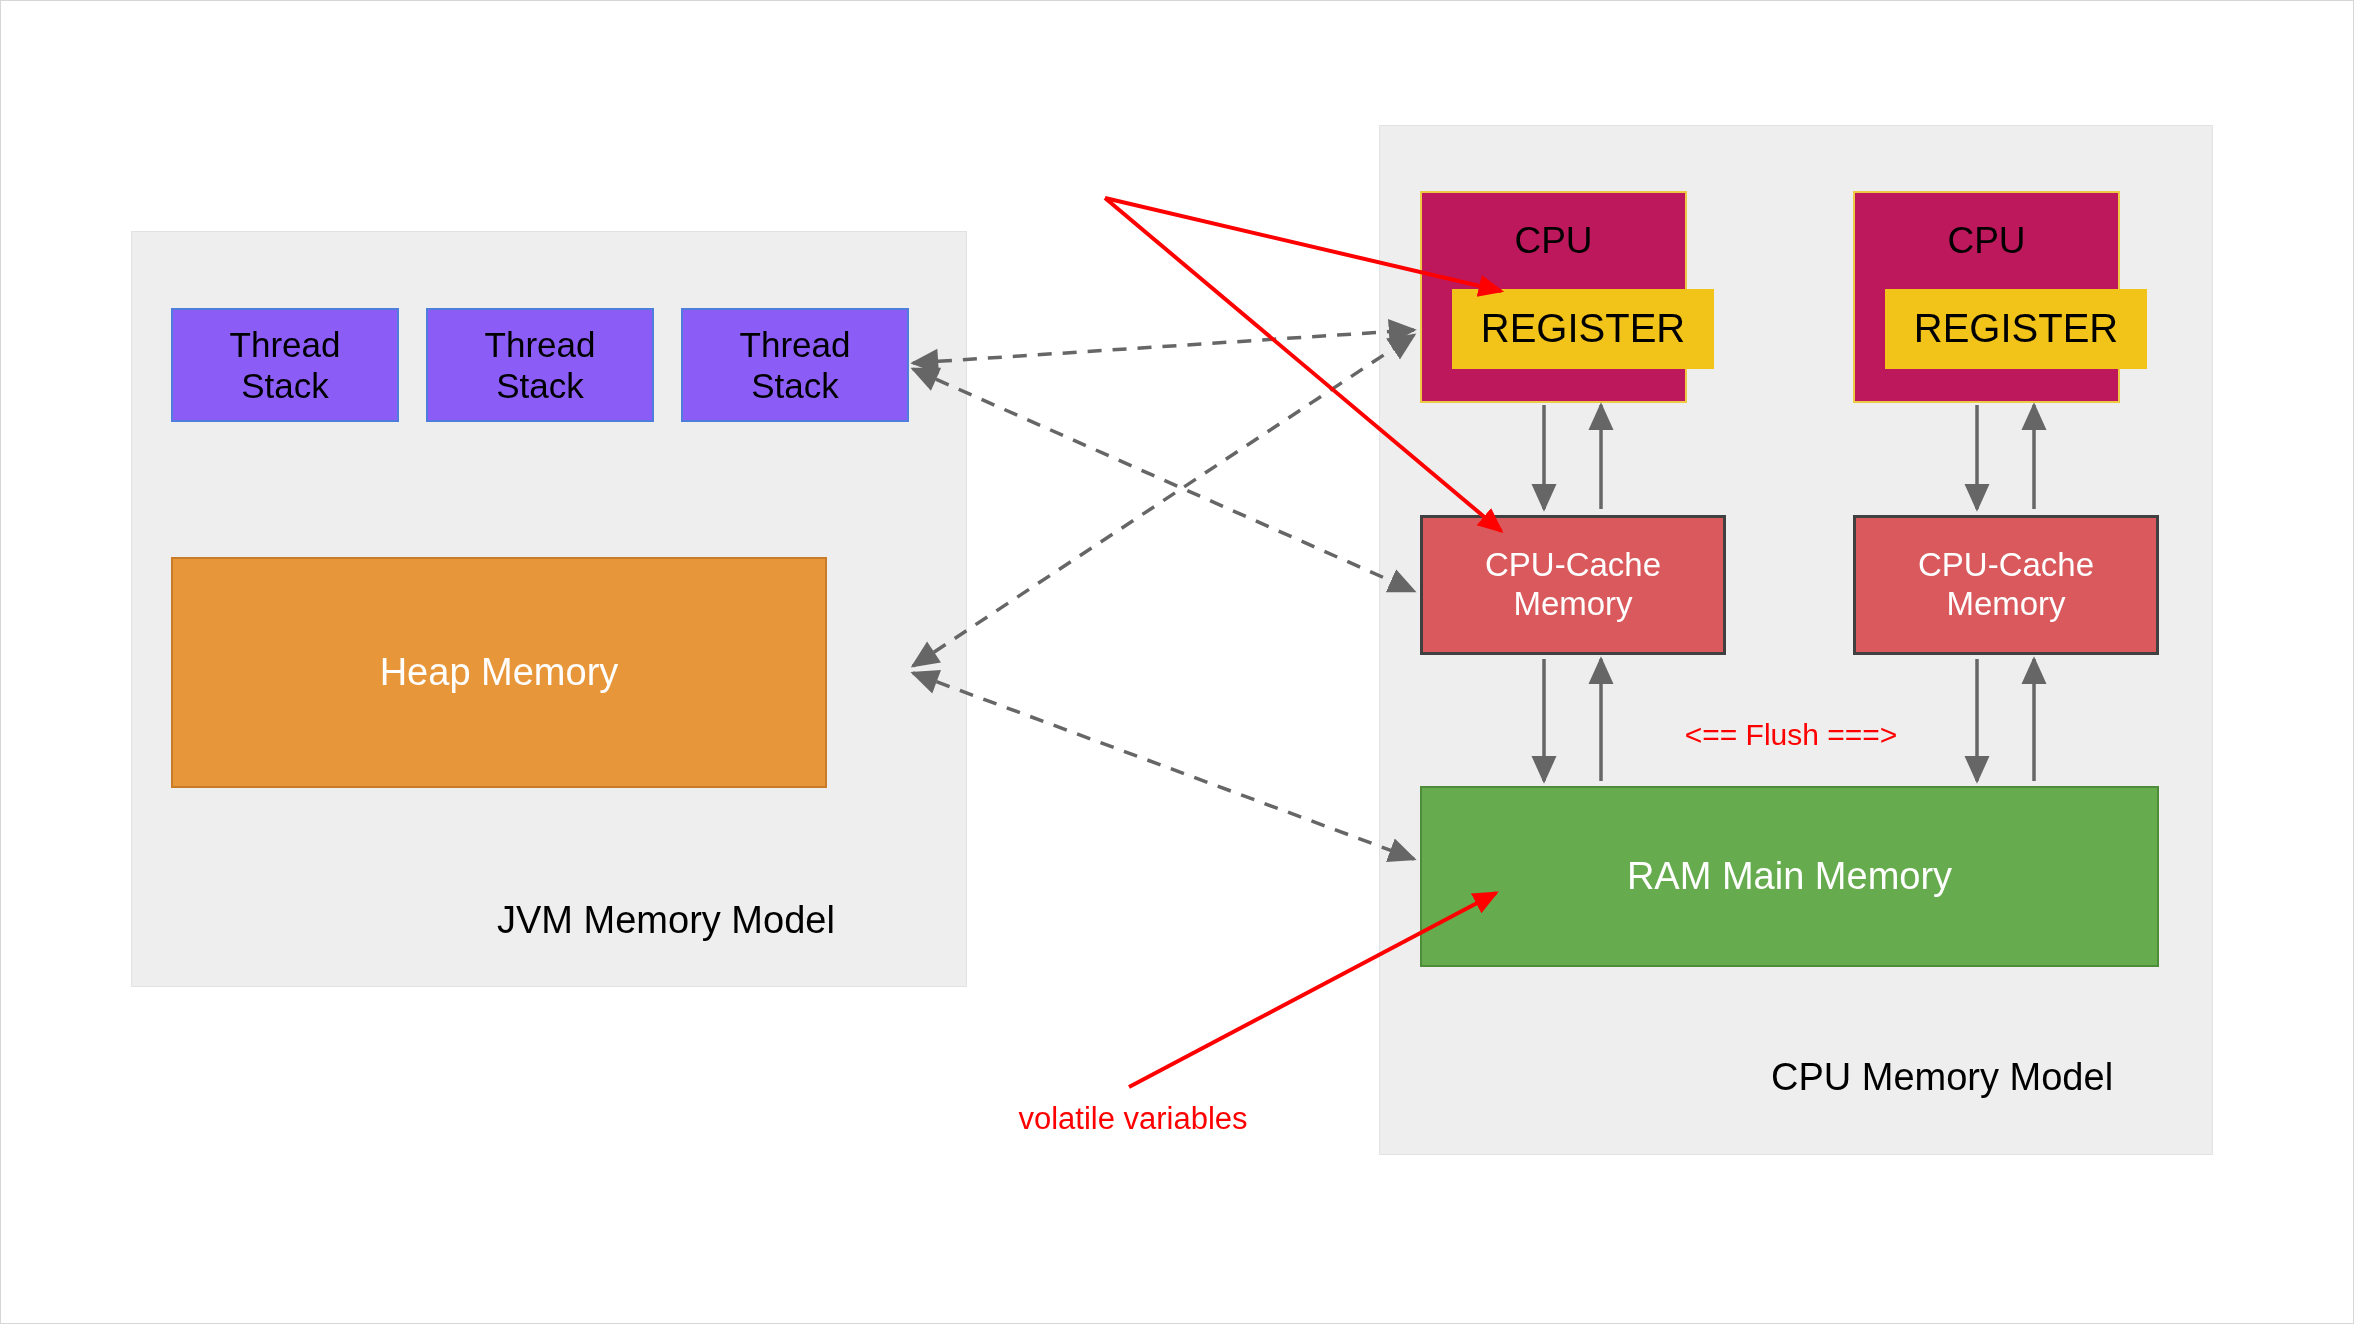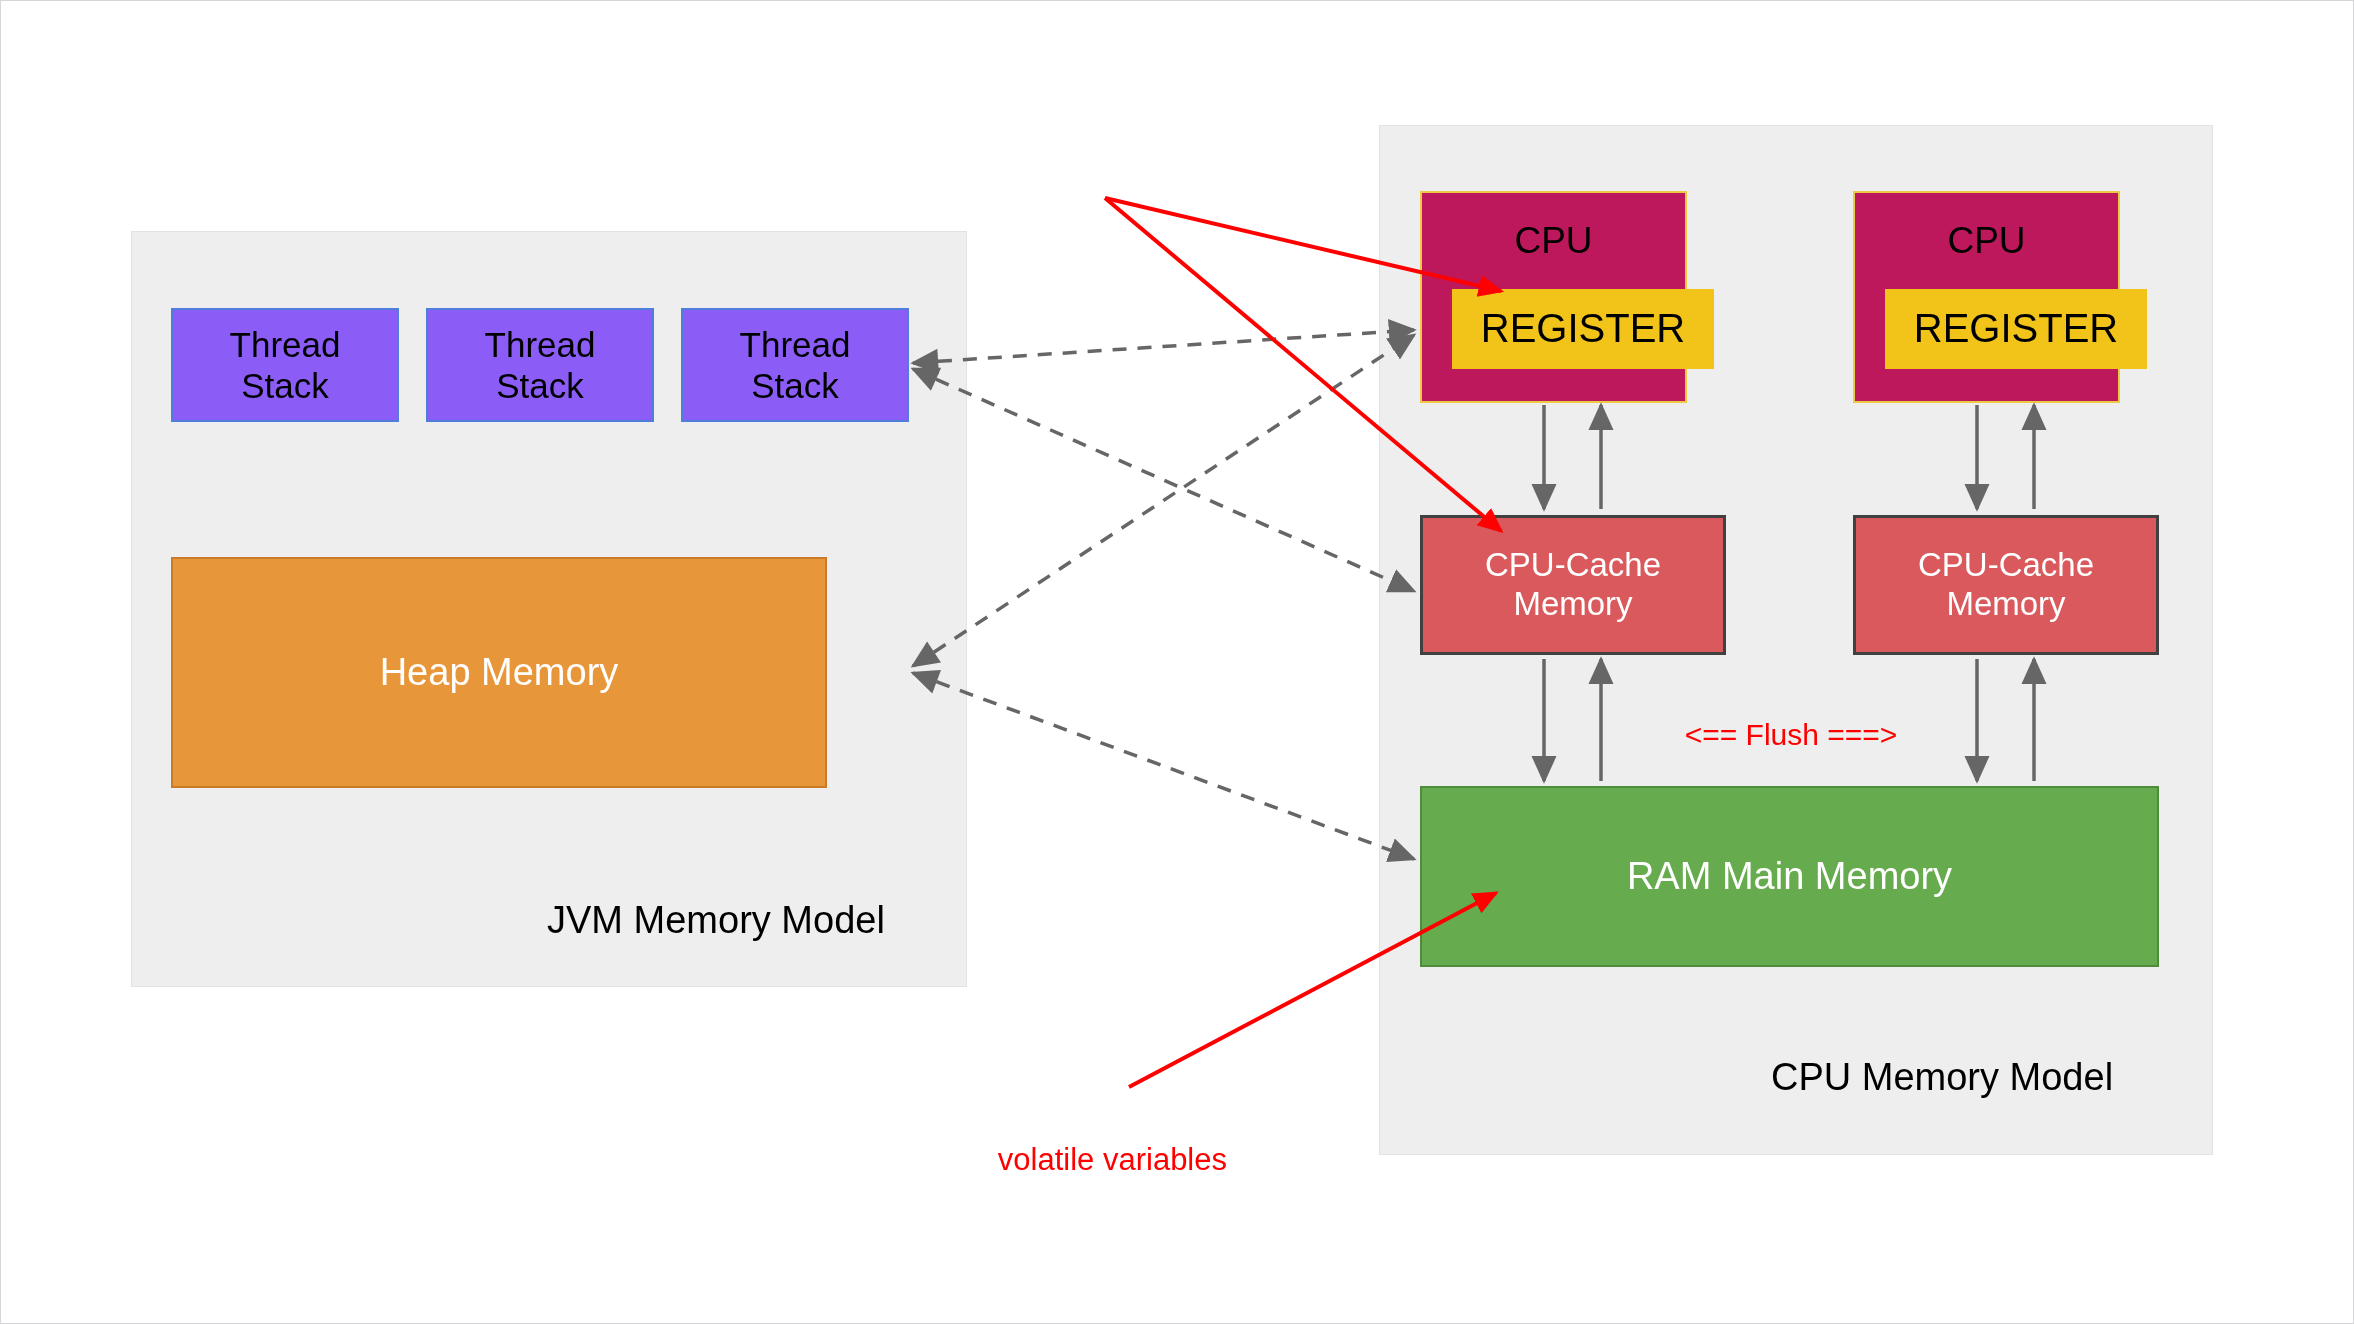--- a/index.html
+++ b/index.html
@@ -28,21 +28,21 @@
   }
   #jvm-panel   { left: 130px; top: 230px;  width: 836px; height: 756px; }
   #cpu-panel   { left: 1378px; top: 124px; width: 834px; height: 1030px; }
 
   .panel-title {
     position: absolute;
     color: #000000;
     font-size: 38px;
     white-space: nowrap;
   }
-  #jvm-title { left: 546px; top: 898px; }
+  #jvm-title { left: 496px; top: 898px; }
   #cpu-title { left: 1770px; top: 1055px; }
 
   
   .node {
     position: absolute;
     box-sizing: border-box;
     display: flex;
     align-items: center;
     justify-content: center;
     text-align: center;
@@ -127,21 +127,21 @@
   
   .annot {
     position: absolute;
     color: #ff0000;
     font-size: 31px;
     line-height: 1.28;
     white-space: pre-line;
     text-align: center;
   }
   #annot-local  { left: 1008px; top: 100px;  width: 190px; }
-  #annot-volatile { left: 966px; top: 1098px; width: 260px; text-align: right; margin-top: 41px; }
+  #annot-volatile { left: 1002px; top: 1098px; width: 260px; text-align: center; }
   #annot-flush  { left: 1660px; top: 715px;  width: 260px; font-size: 30px; }
 
   
   #connectors {
     position: absolute;
     left: 0; top: 0;
     width: 2354px;
     height: 1324px;
     pointer-events: none;
   }

